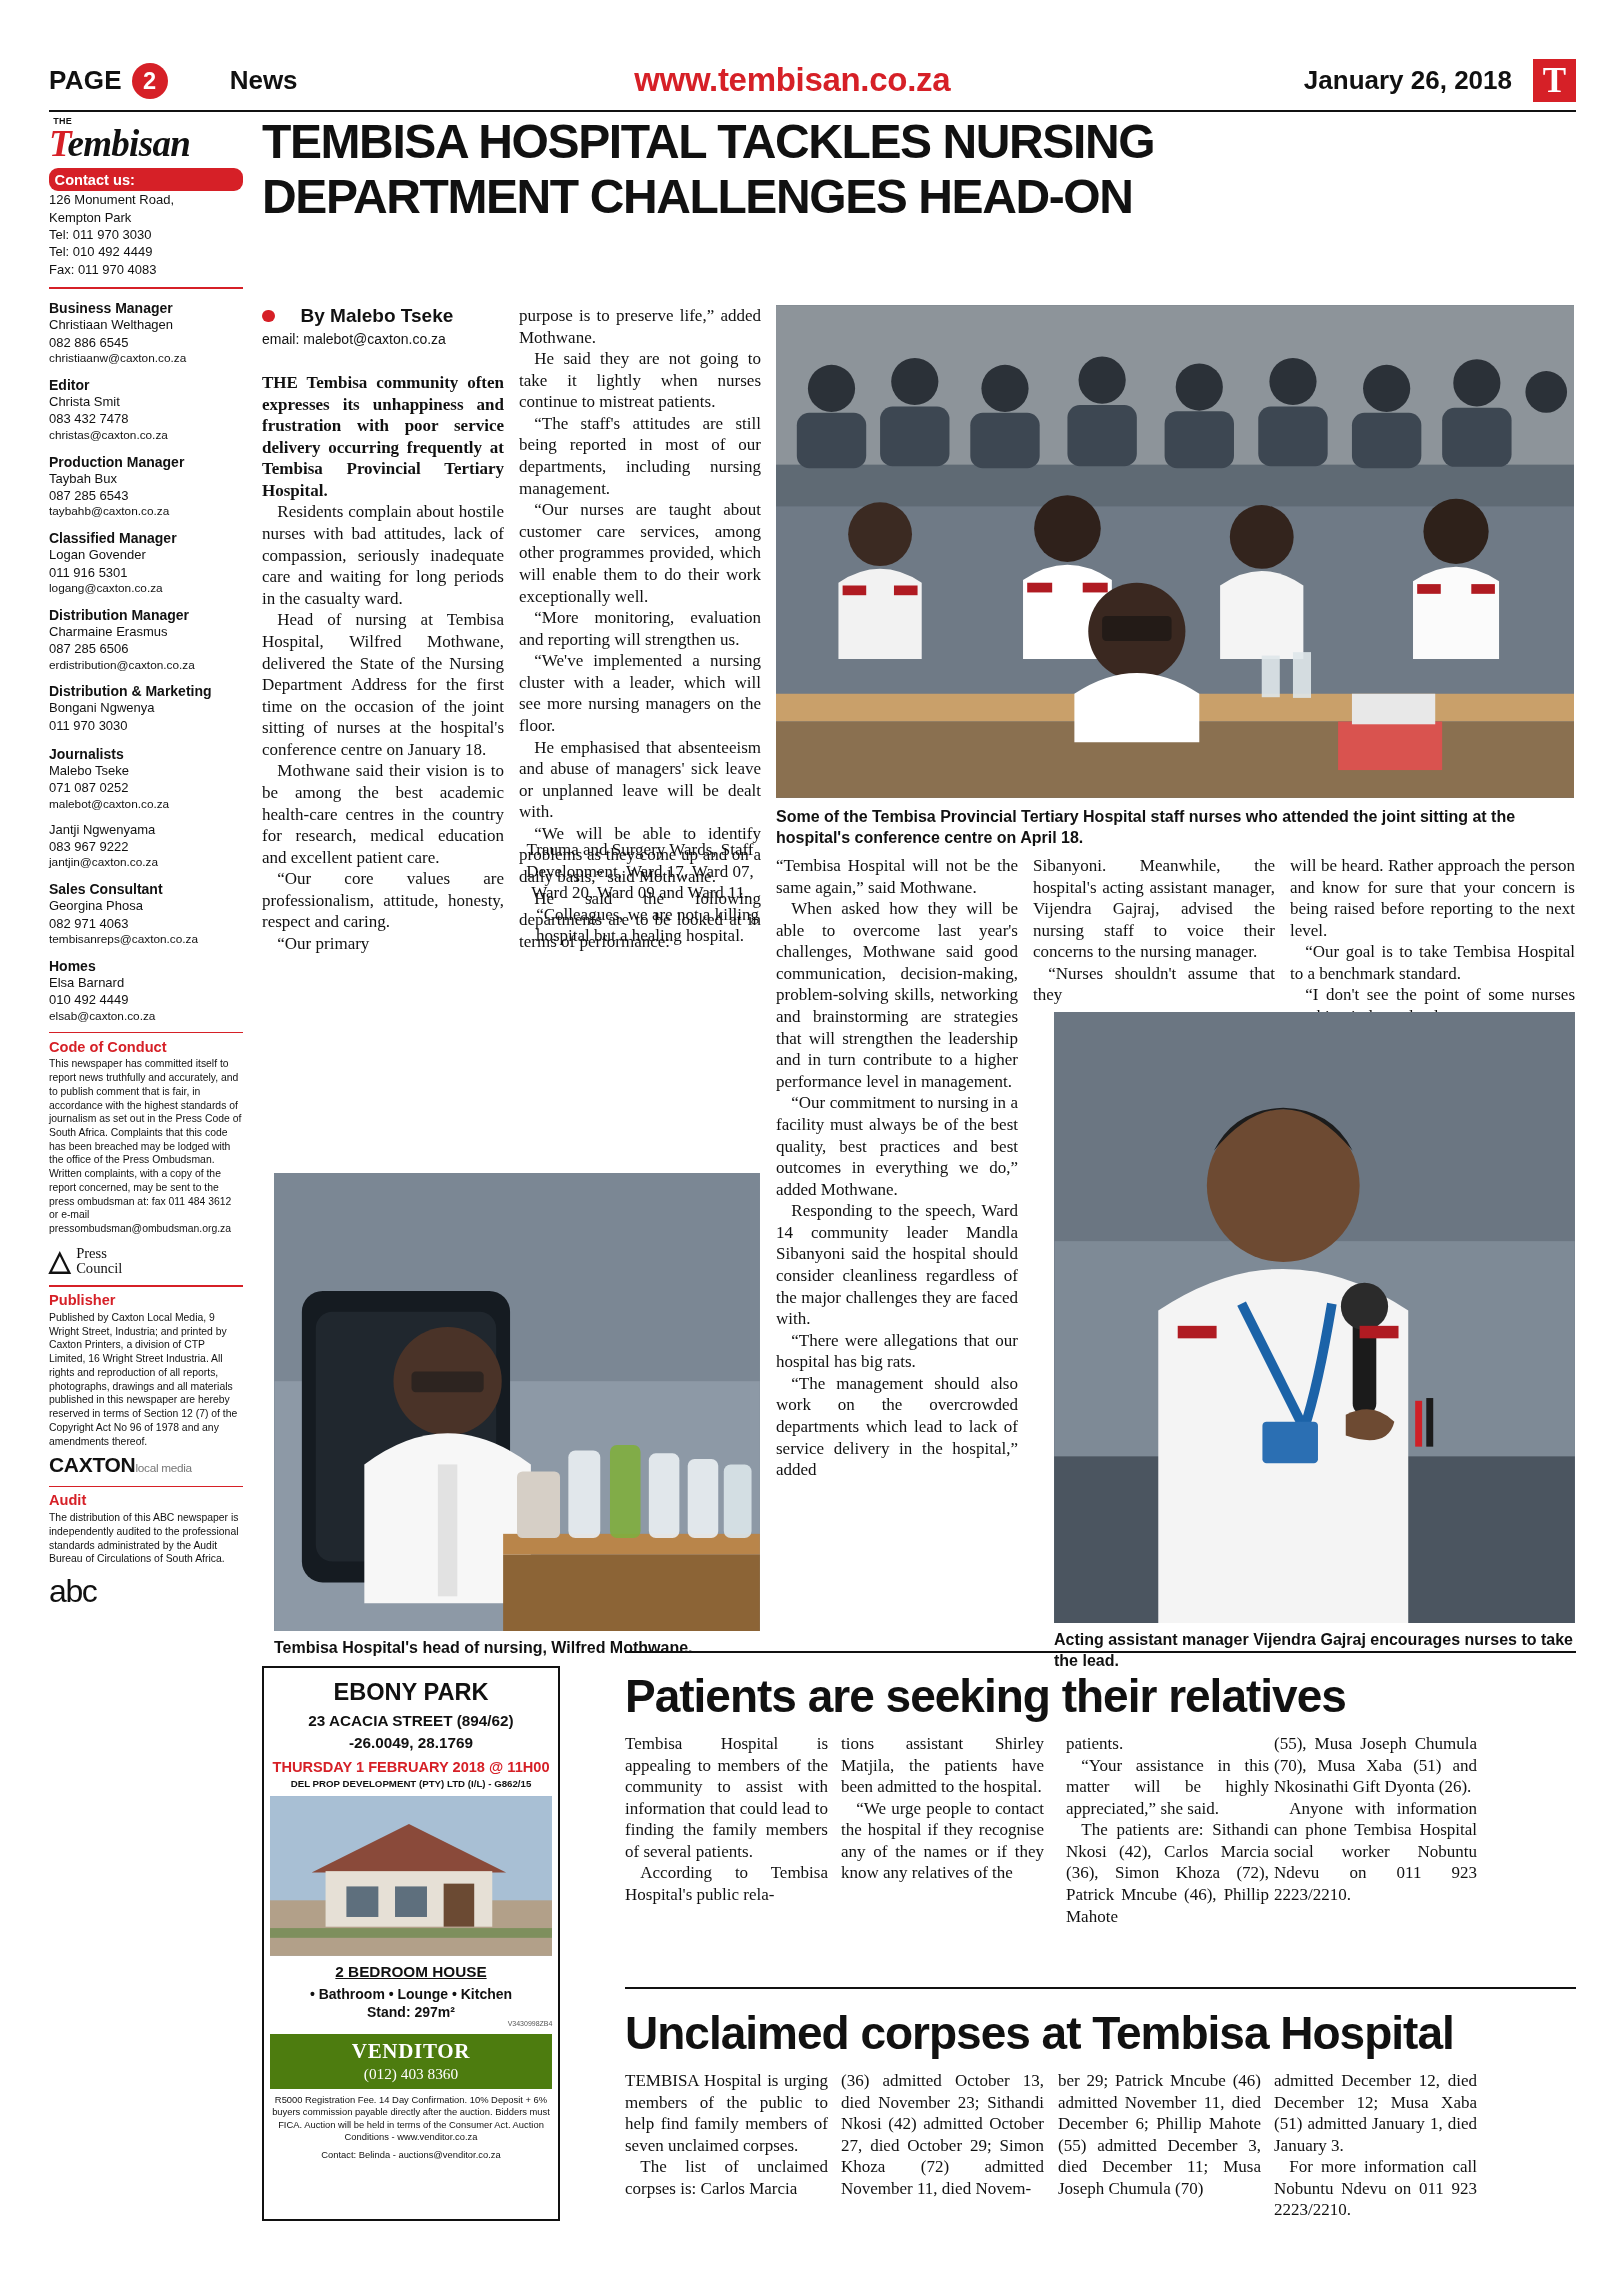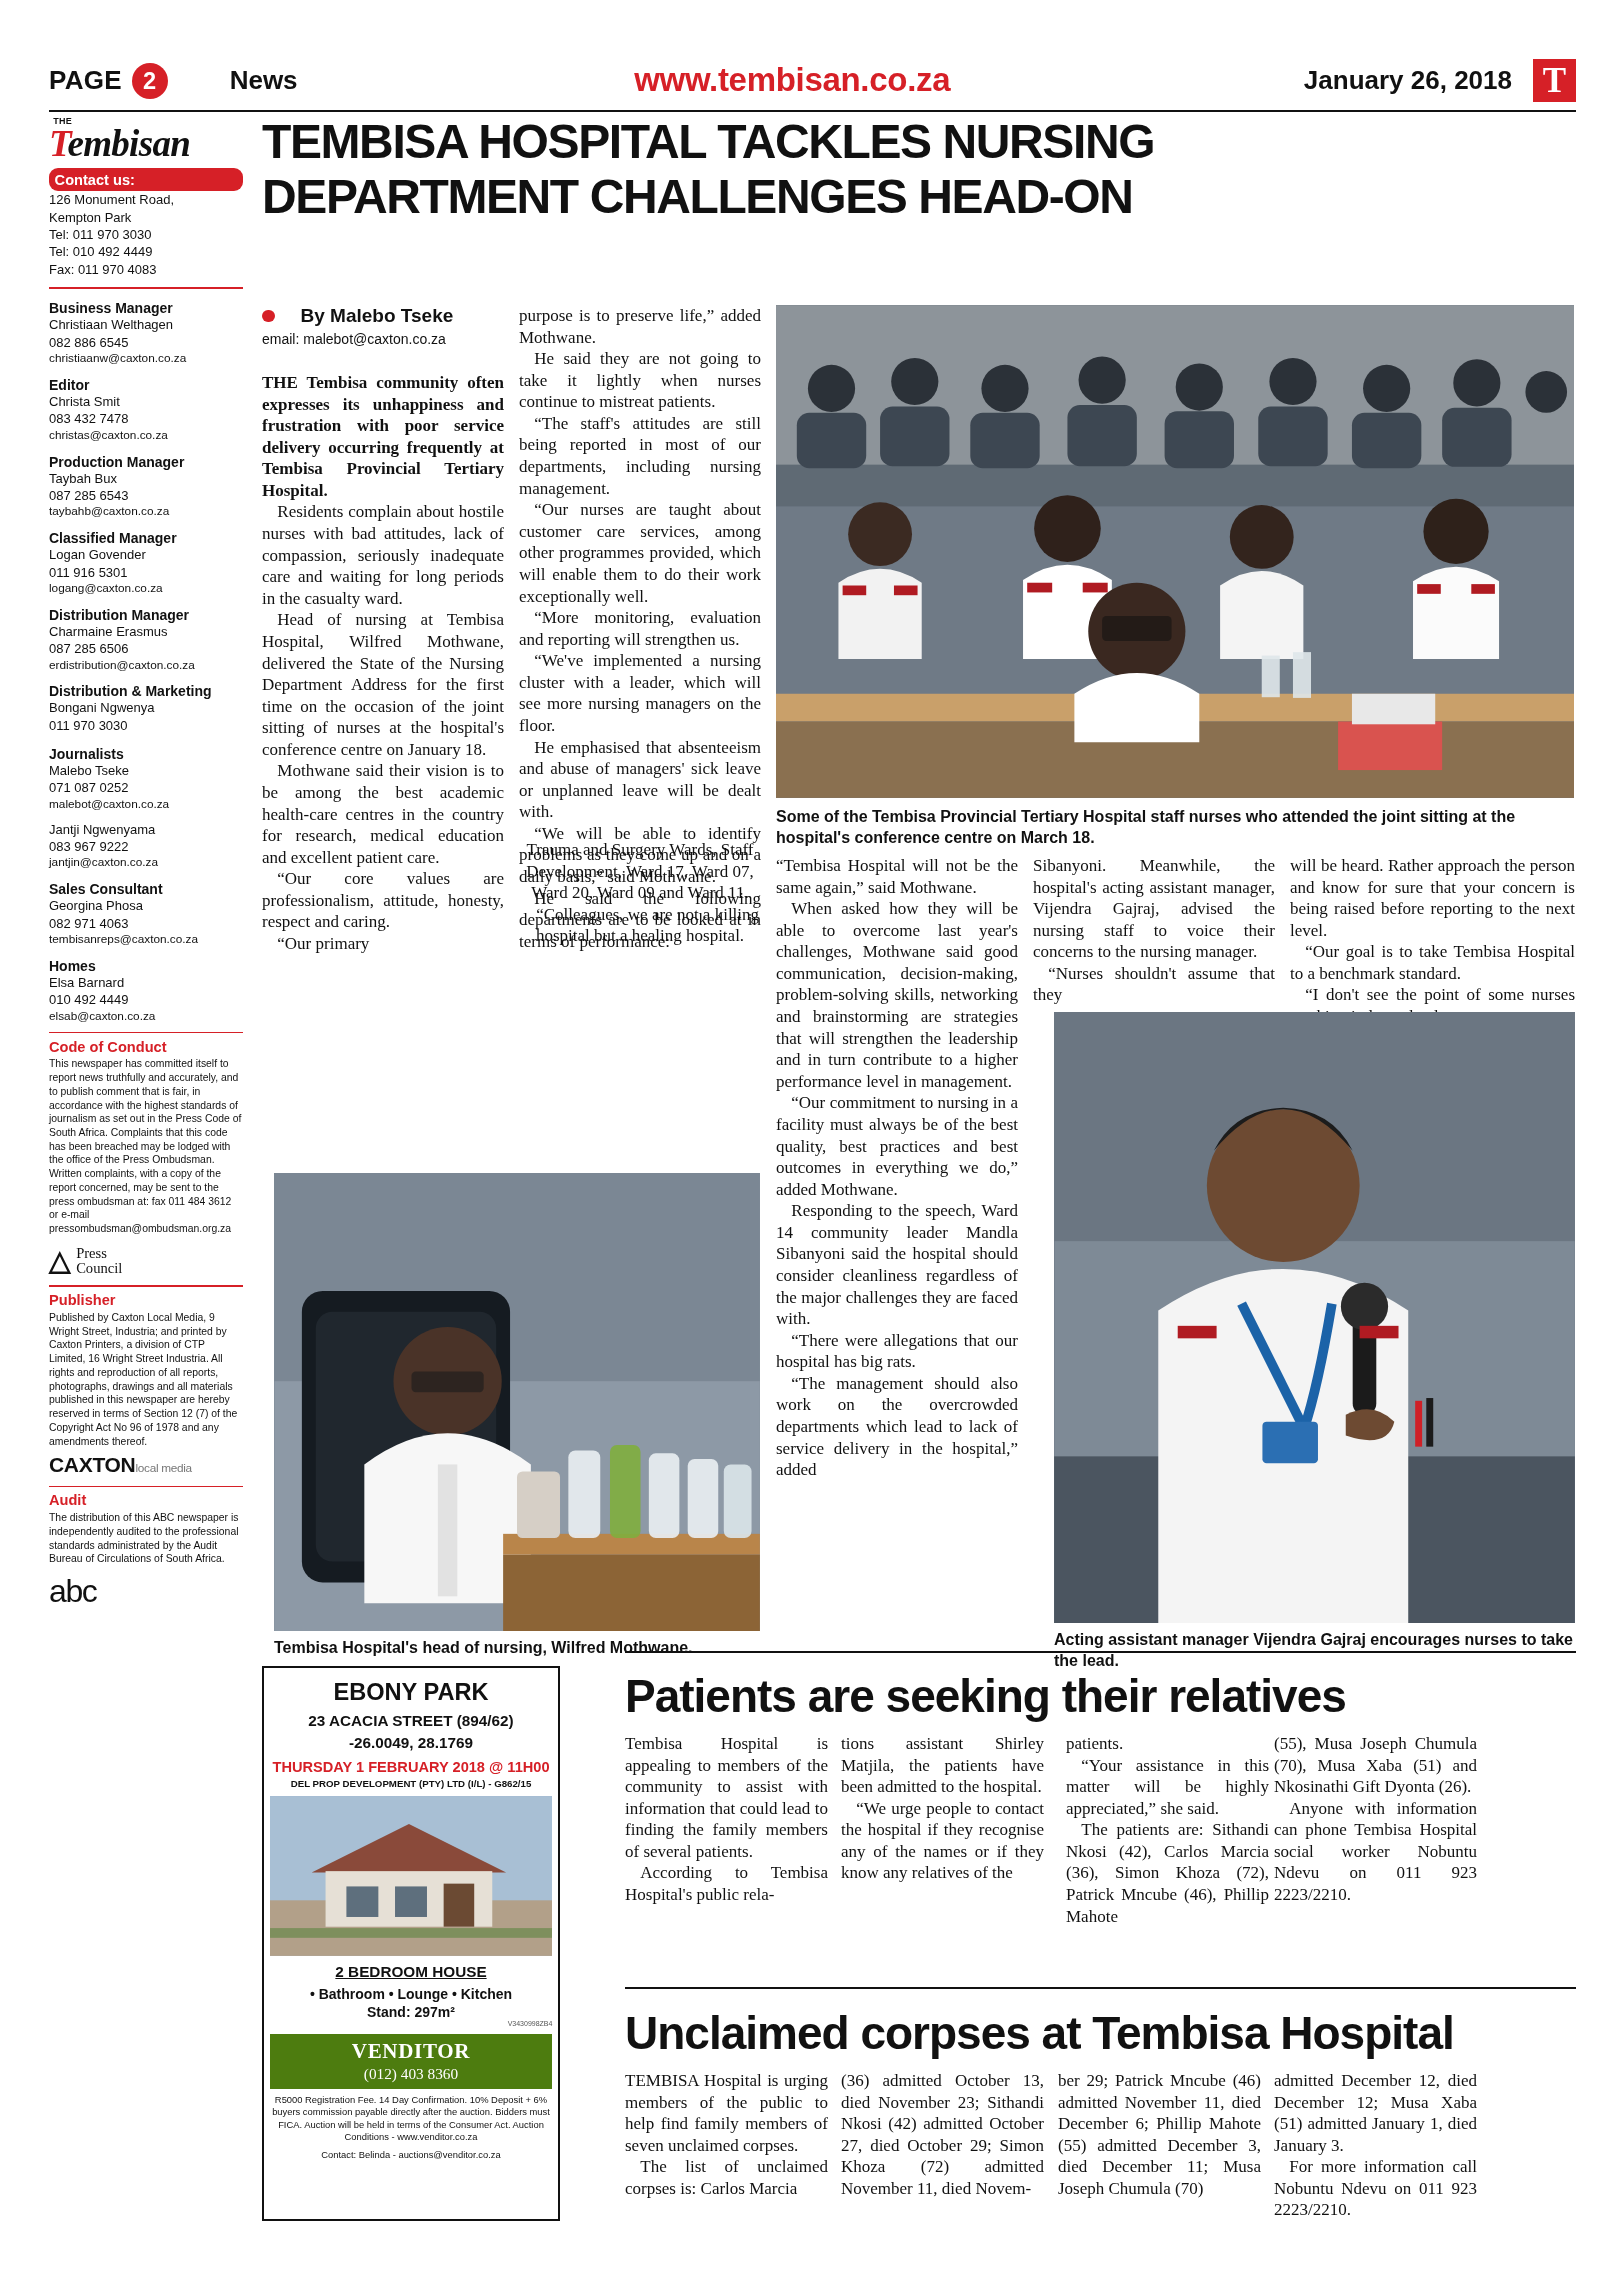--- a/index.html
+++ b/index.html
@@ -433,21 +433,21 @@
         <path d="M430 560 q90 -60 180 0 v70 h-180 z" fill="#ffffff"></path>
         <rect x="470" y="448" width="100" height="36" rx="6" fill="#111" opacity="0.55"></rect>
       </g>
 
       <rect x="700" y="505" width="26" height="60" fill="#dfe7ea" opacity="0.9"></rect>
       <rect x="745" y="500" width="26" height="66" fill="#dfe7ea" opacity="0.9"></rect>
       <rect x="810" y="600" width="150" height="70" fill="#d9534f"></rect>
       <rect x="830" y="560" width="120" height="44" fill="#e8e8e8"></rect>
     </svg>
   </div>
-  <div class="cap-bold" id="cap1">Some of the Tembisa Provincial Tertiary Hospital staff nurses who attended the joint sitting at the hospital's conference centre on March 18.</div>
+  <div class="cap-bold" id="cap1">Some of the Tembisa Provincial Tertiary Hospital staff nurses who attended the joint sitting at the hospital's conference centre on April 18.</div>
 
   <div class="bodycol" id="col3">
     <p class="noind">“Tembisa Hospital will not be the same again,” said Mothwane.</p>
     <p>When asked how they will be able to overcome last year's challenges, Mothwane said good communication, decision-making, problem-solving skills, networking and brainstorming are strategies that will strengthen the leadership and in turn contribute to a higher performance level in management.</p>
     <p>“Our commitment to nursing in a facility must always be of the best quality, best practices and best outcomes in everything we do,” added Mothwane.</p>
     <p>Responding to the speech, Ward 14 community leader Mandla Sibanyoni said the hospital should consider cleanliness regardless of the major challenges they are faced with.</p>
     <p>“There were allegations that our hospital has big rats.</p>
     <p>“The management should also work on the overcrowded departments which lead to lack of service delivery in the hospital,” added</p>
   </div>
 

